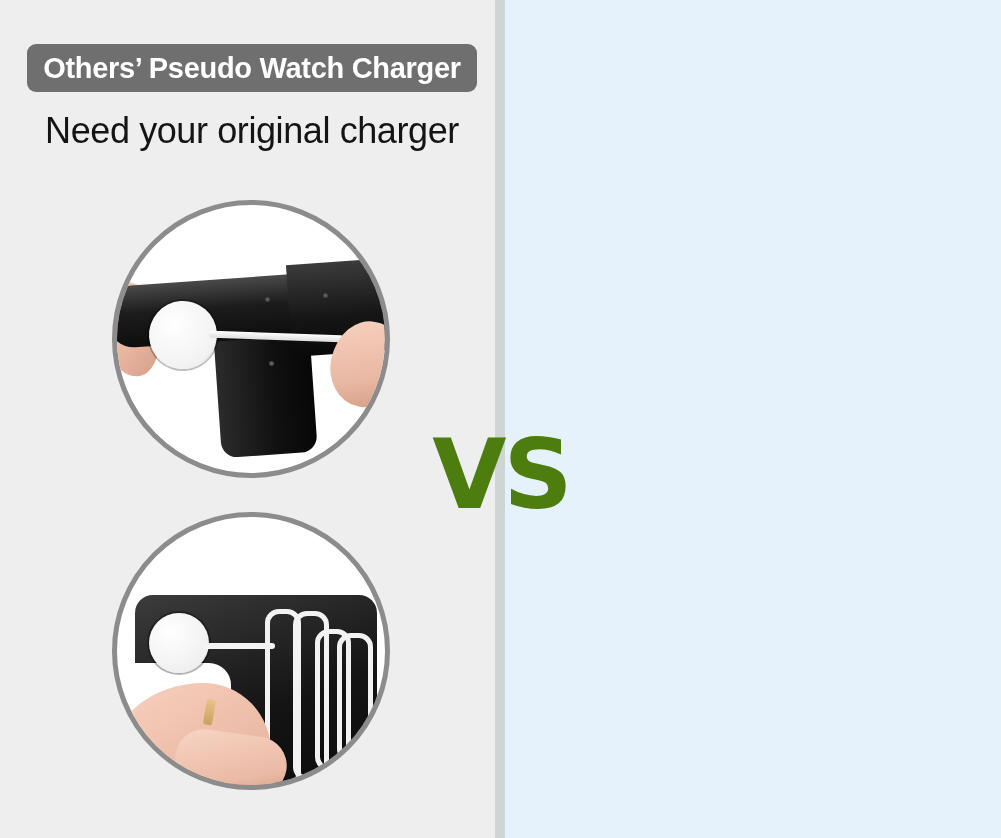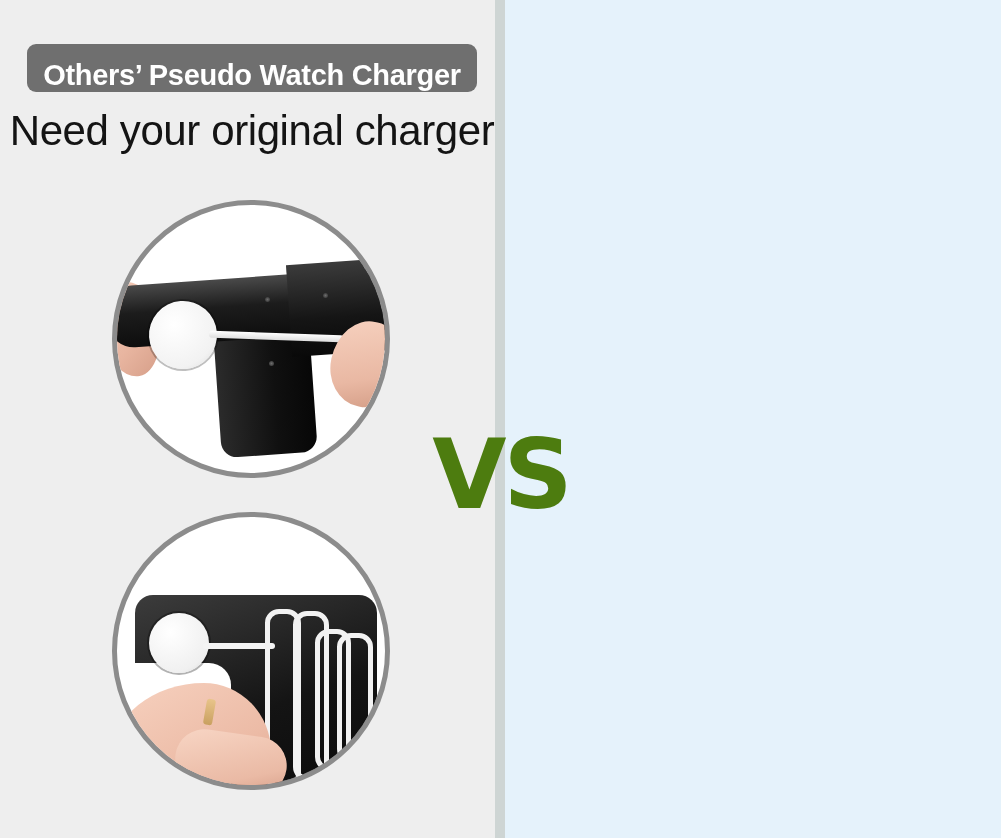--- a/index.html
+++ b/index.html
@@ -34,30 +34,30 @@
     box-sizing: border-box;
     padding: 0 14px;
   }
   .pill-label {
     color: #ffffff;
     font-weight: bold;
     font-size: 29px;
     letter-spacing: -0.3px;
     white-space: nowrap;
   }
-  #pill-left  { left: 27px;  top: 44px; width: 450px; background: #6f6f6f; align-items: flex-end; }
+  #pill-left  { left: 27px;  top: 44px; width: 450px; background: #6f6f6f; }
 
   .subtitle {
     position: absolute;
     top: 105px;
     height: 52px;
     display: flex;
     align-items: center;
     justify-content: center;
-    font-size: 42px;
+    font-size: 36px;
     color: #141414;
     letter-spacing: -0.4px;
     white-space: nowrap;
   }
   #subtitle-left  { left: 27px;  width: 450px; }
 
   .photo-circle {
     position: absolute;
     border-radius: 50%;
     overflow: hidden;

